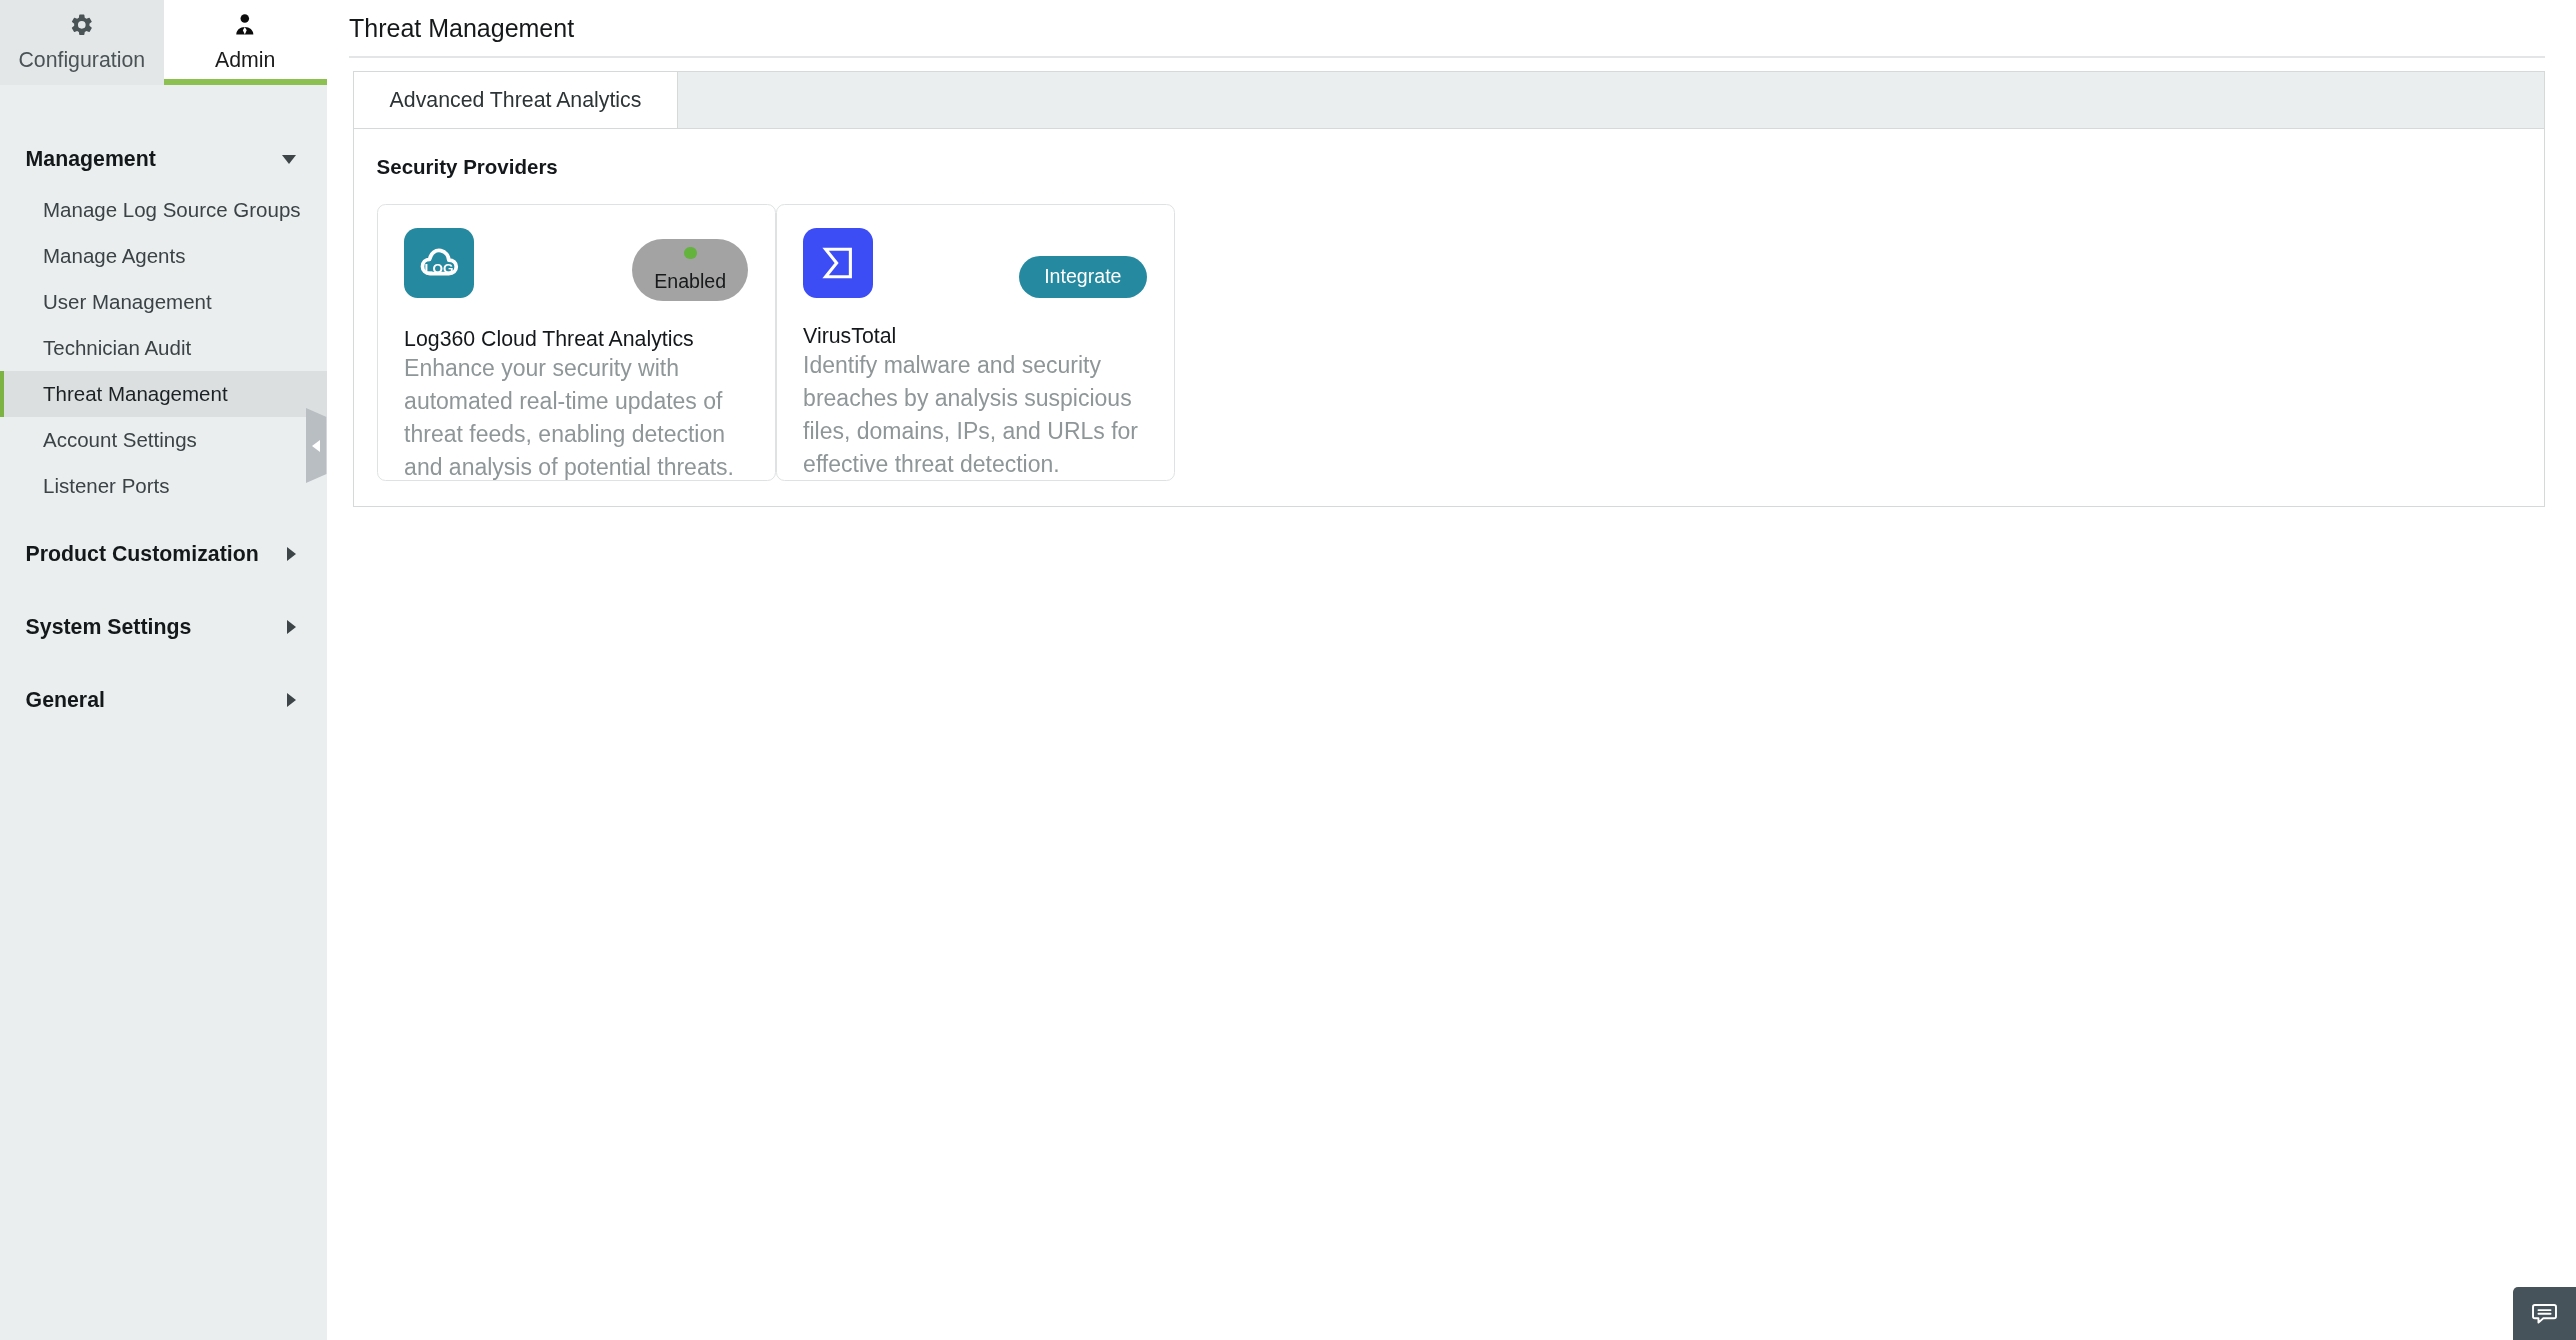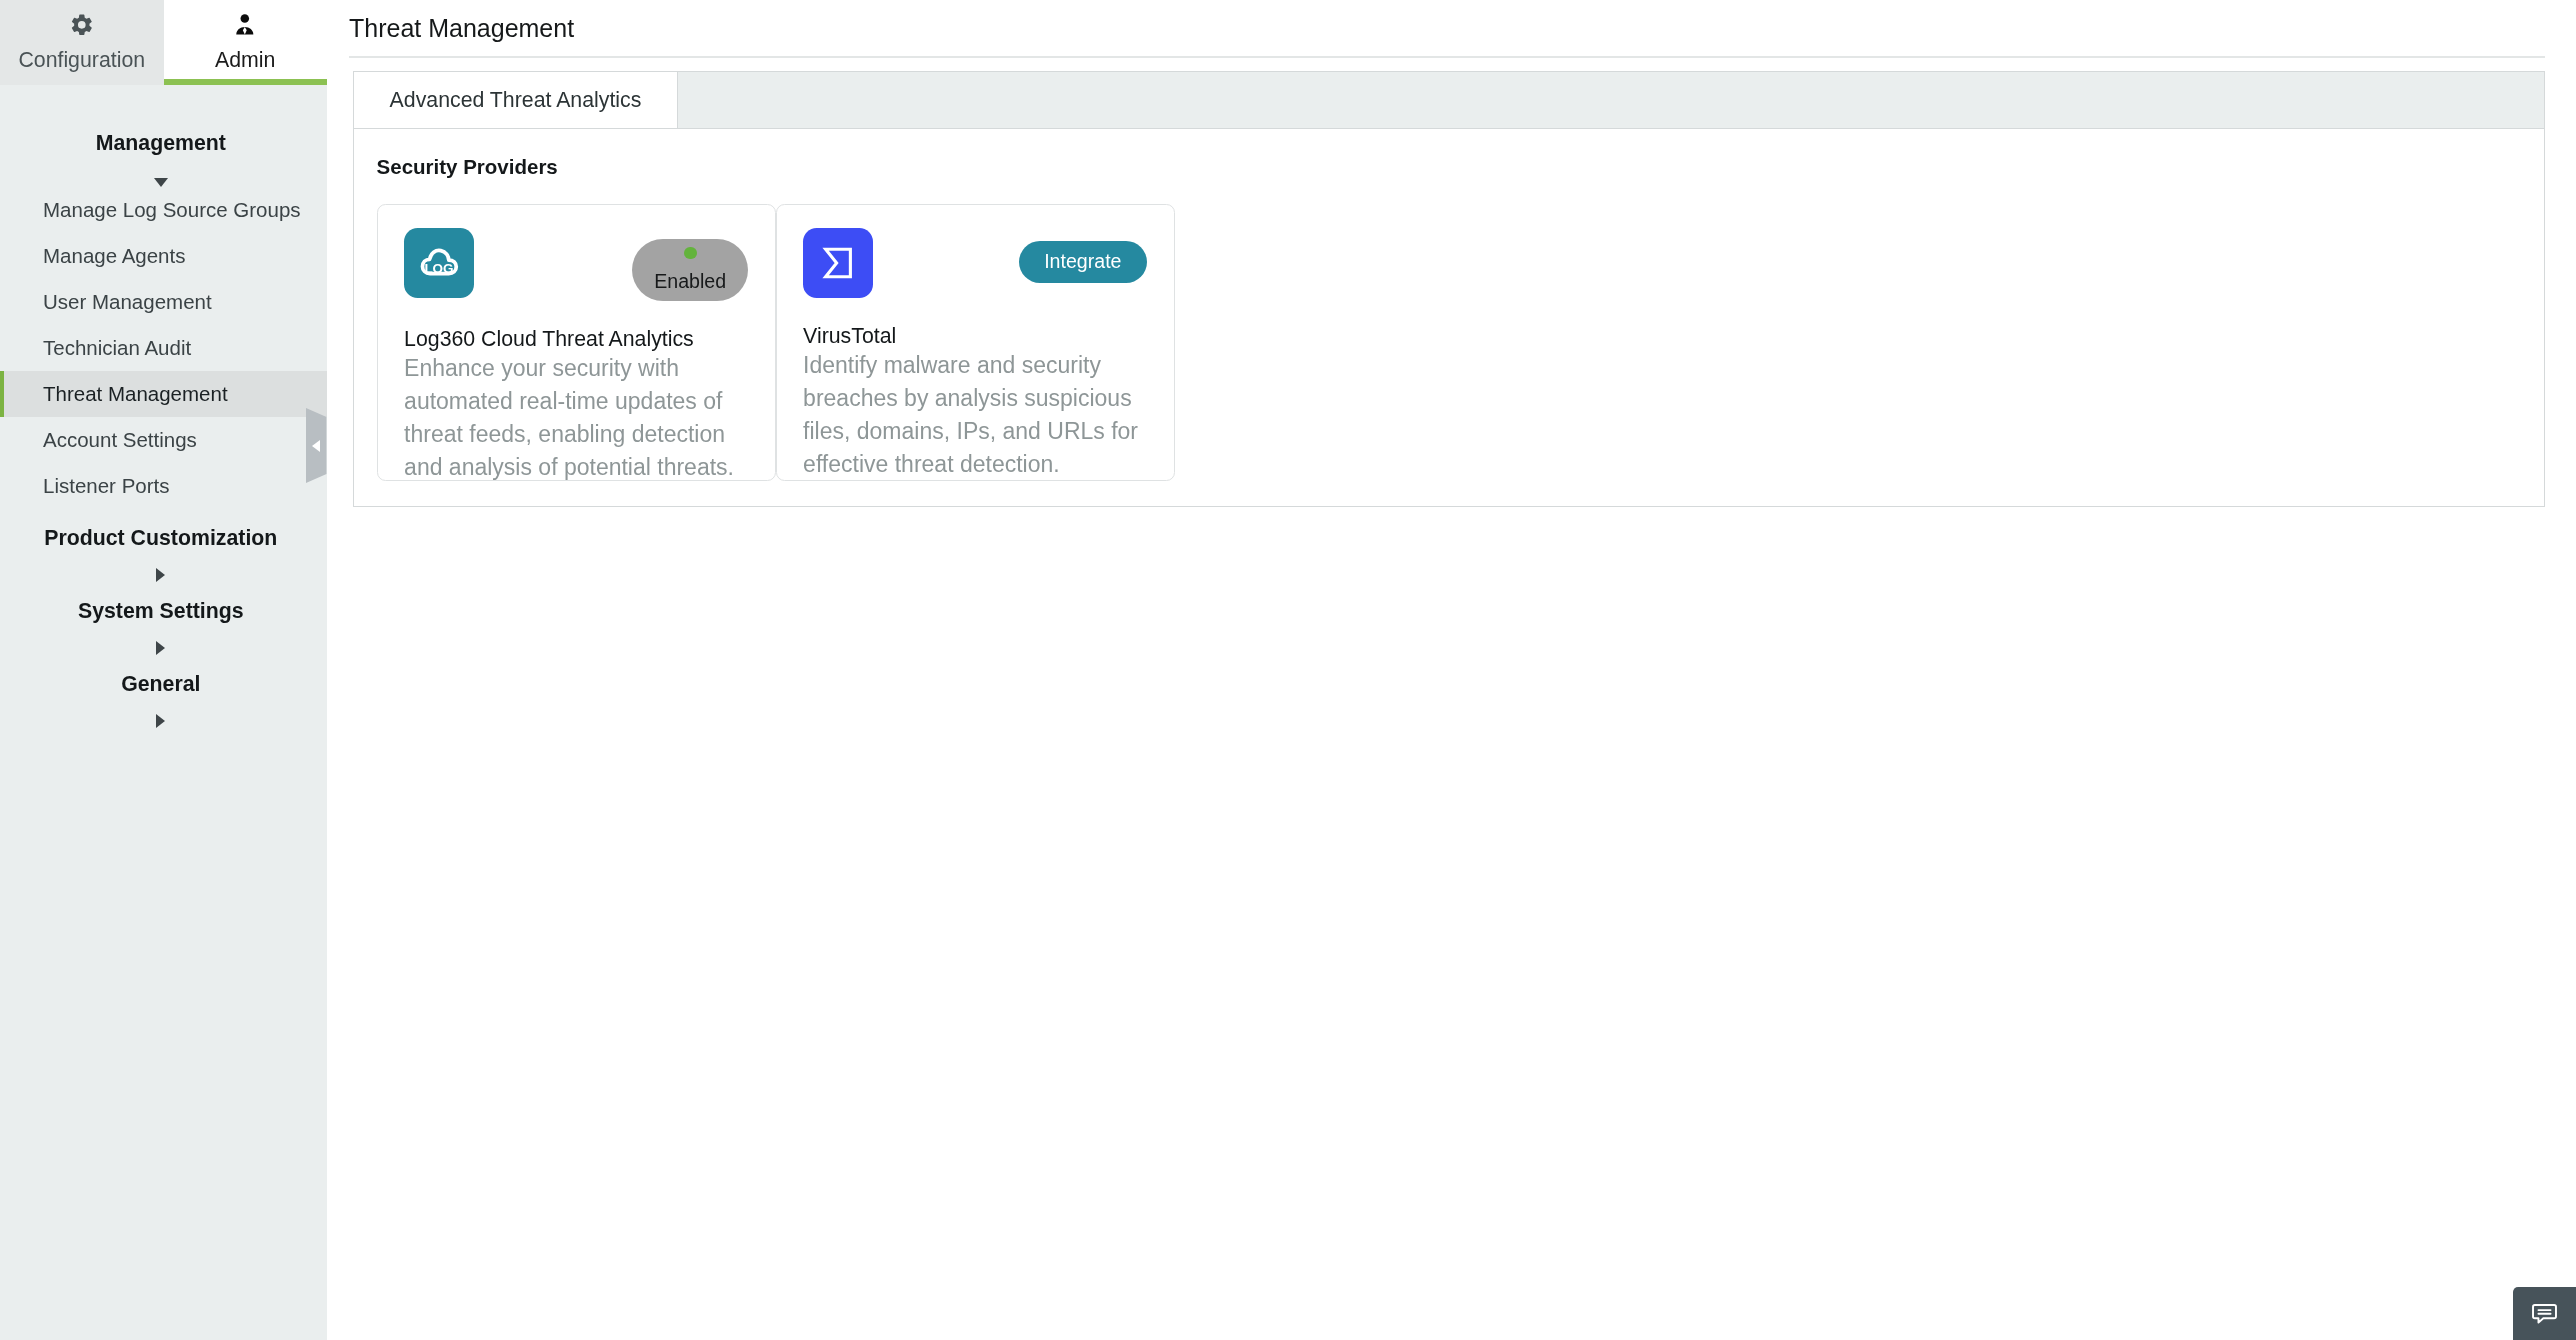--- a/index.html
+++ b/index.html
@@ -67,21 +67,20 @@
     overflow: hidden;
   }
   .side-group {
     position: relative;
     display: flex;
     align-items: center;
     justify-content: space-between;
     padding: 0 31px 0 25.6px;
     height: 56px;
     cursor: pointer;
-    flex-direction: column;
   }
   .side-group-label {
     font-size: 21.3px;
     font-weight: bold;
     color: #14181a;
   }
   .caret-down {
     width: 0; height: 0;
     border-left: 7.7px solid transparent;
     border-right: 7.7px solid transparent;
@@ -258,21 +257,21 @@
     flex: none;
   }
   .btn-integrate {
     background: #2589a0;
     color: #ffffff;
     border: none;
     border-radius: 852px;
     padding: 9.4px 25.6px;
     font-size: 19.6px;
     cursor: pointer;
-    margin-top: 13px;
+    margin-top: 28px;
     font-family: inherit;
   }
 
   
   .chat-btn {
     position: absolute;
     right: 0;
     bottom: 0;
     width: 63px;
     height: 53px;

